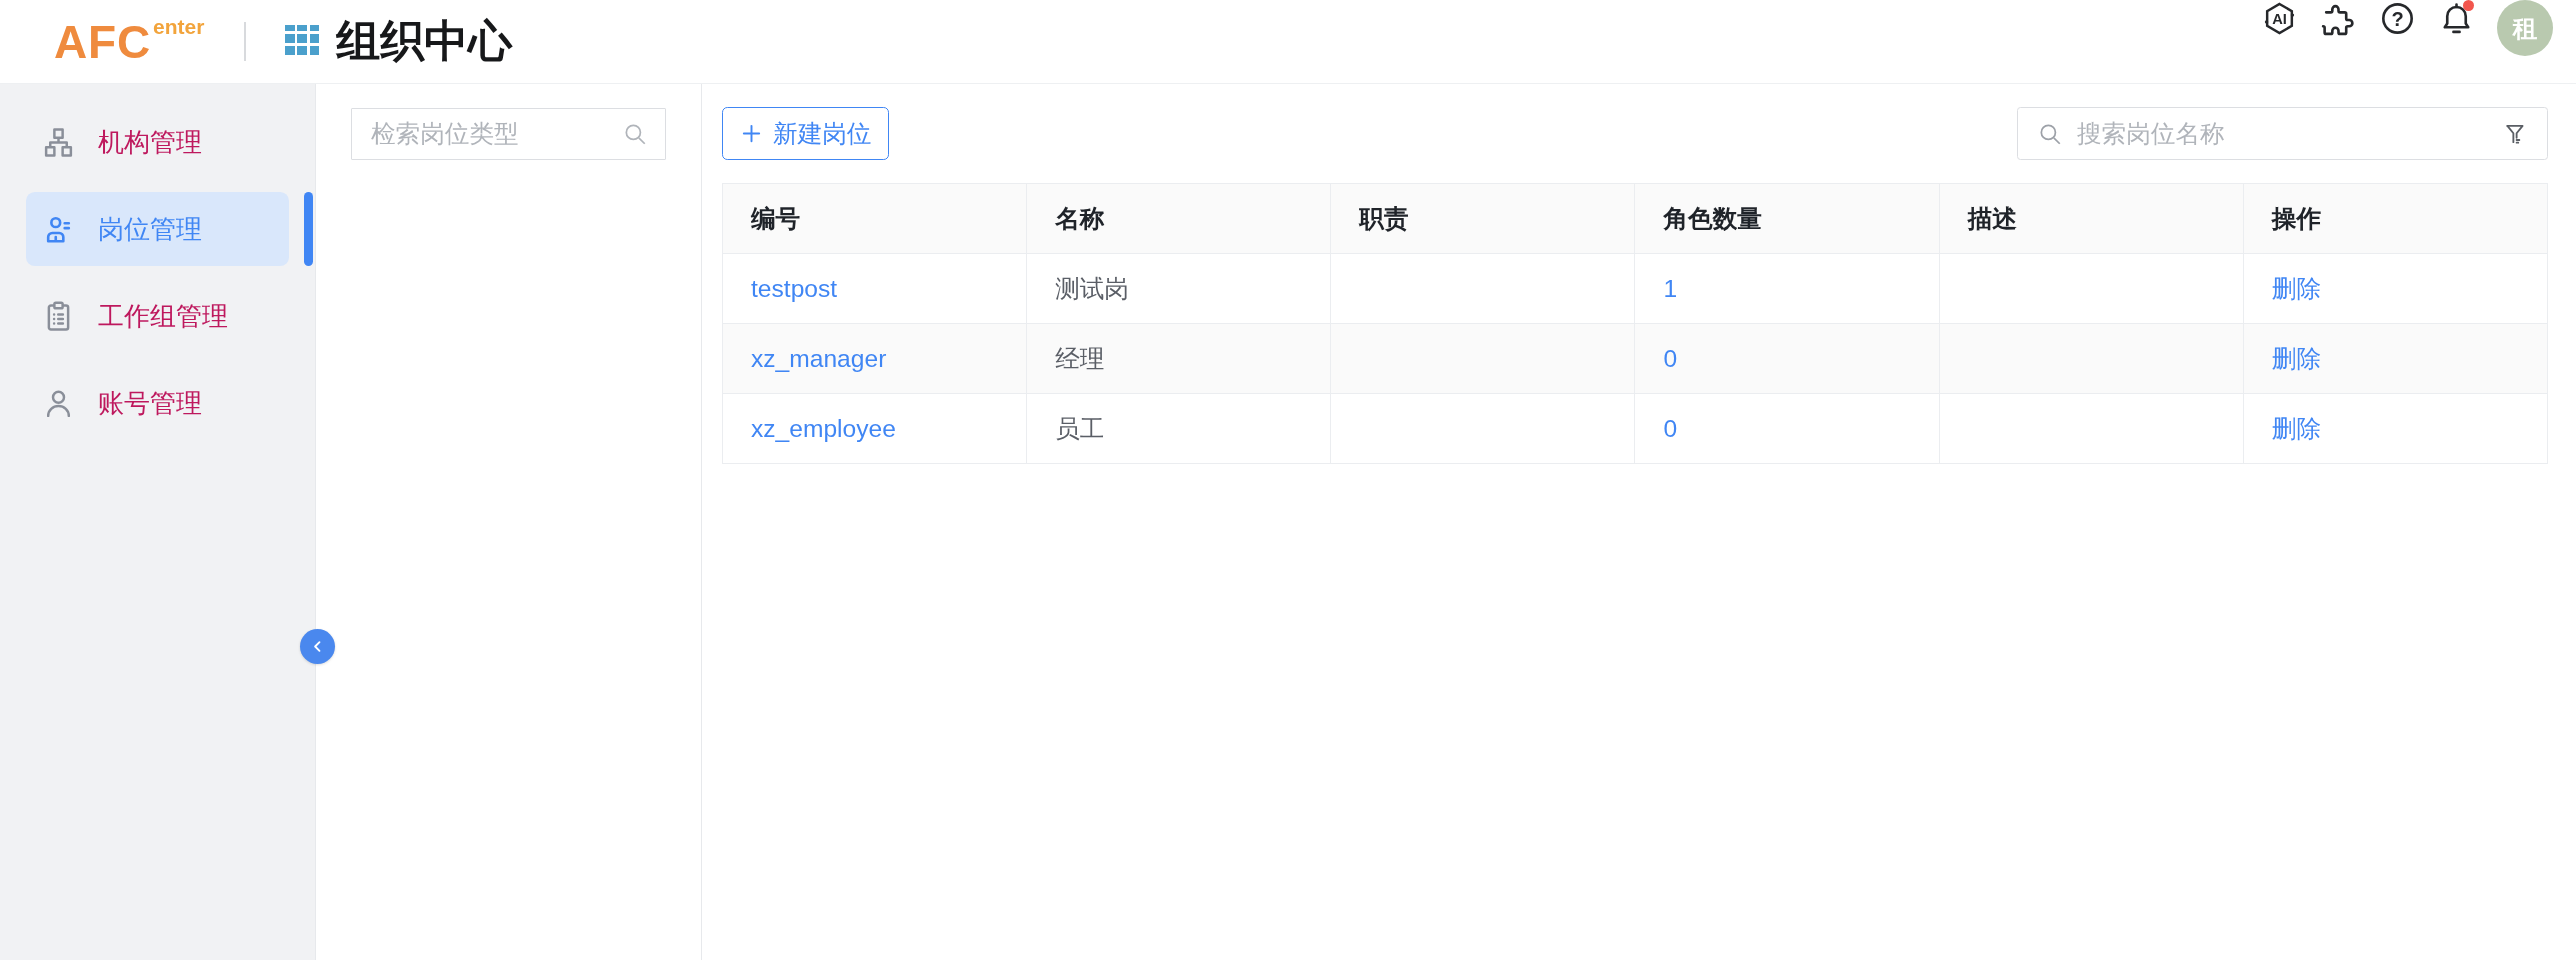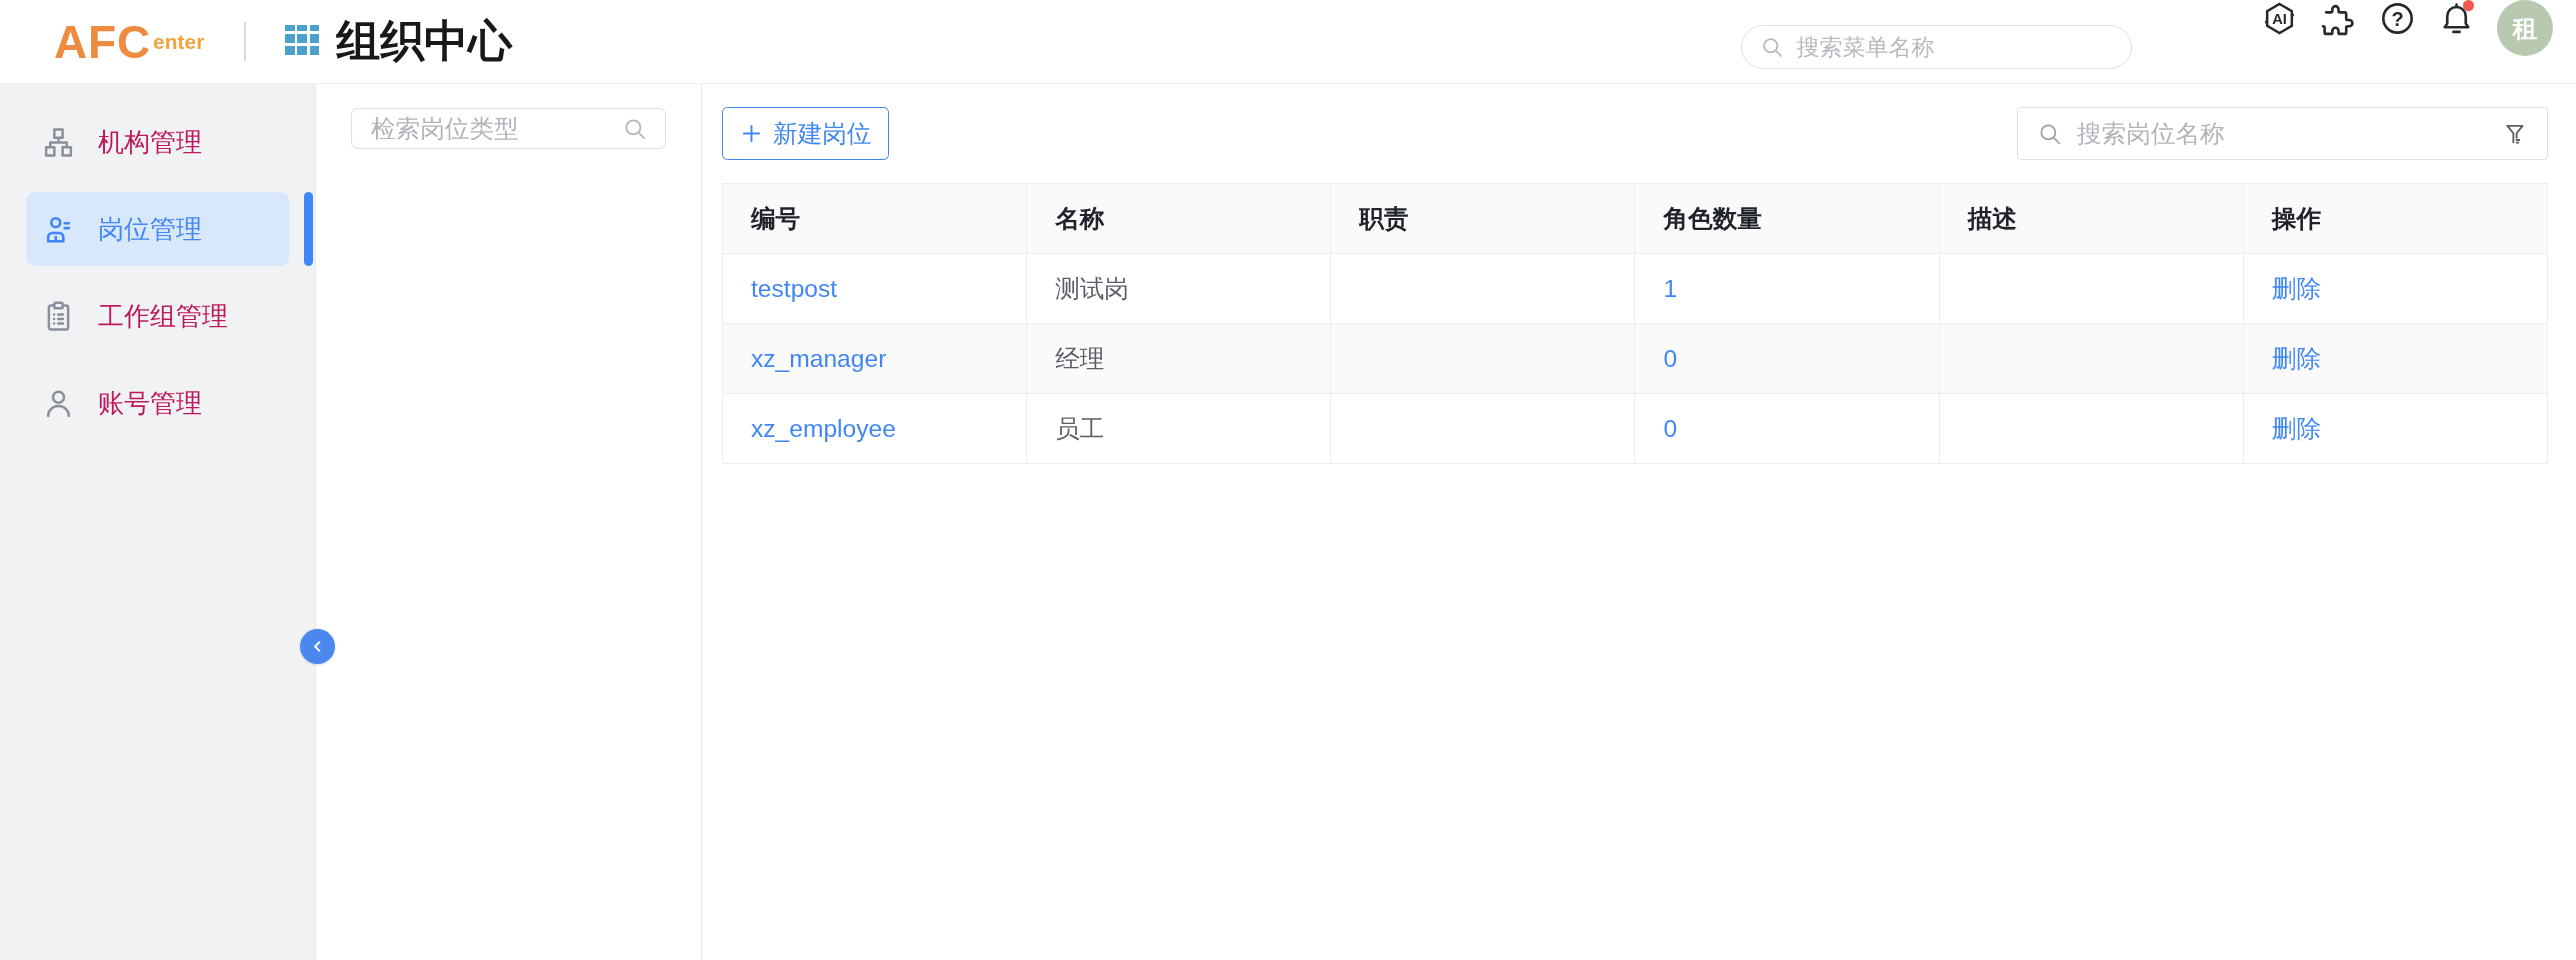--- a/index.html
+++ b/index.html
@@ -2,21 +2,21 @@
 <html style="font-size:14px"><head>
 <meta charset="utf-8">
 <style>
   * { margin:0; padding:0; box-sizing:border-box; }
   html,body { width:2576px; height:961px; overflow:hidden;
     font-family:"Liberation Sans","DejaVu Sans",sans-serif; background:#fff; color:#1f2329; }
 
   
   .header { position:relative; height:84px; background:#fff; border-bottom:0.9px solid #eef0f2;
     display:flex; align-items:center; }
-  .logo { display:flex; align-items:center; margin-left:54px; }
+  .logo { display:flex; align-items:flex-start; margin-left:54px; }
   .logo-main { font-size:46px; font-weight:bold; color:#ef8b3e; letter-spacing:0.9px; }
   .logo-sub { font-size:21px; font-weight:bold; color:#f2a43c; margin-left:1.8px; }
   .header-divider { width:1.8px; height:39px; background:#d8dadd; margin:0 39px 0 40px; }
   .grid-icon { width:35px; height:33px; display:grid; grid-template-columns:repeat(3,9.6px);
     grid-template-rows:6.1px 9.6px 9.6px; gap:2.6px; margin-right:16px; }
   .grid-icon span { background:#4ba0cc; }
   .app-title { font-size:44px; font-weight:bold; color:#17181a; }
 
   .header-search { position:absolute; left:1741px; top:25.4px; width:391px; height:44px;
     border:0.9px solid #dfe1e5; border-radius:22px; display:flex; align-items:center; padding:0 17.5px; background:#fff; }
@@ -42,21 +42,21 @@
   .side-item.active { background:#d9e7fb; color:#4086f4; }
   .side-indicator { position:absolute; top:108px; right:1.8px; width:8.8px; height:74px; border-radius:5.3px; background:#4086f4; }
 
   
   .collapse-toggle { position:absolute; left:300px; top:629px; width:35px; height:35px; border-radius:50%;
     background:#4a88ee; display:flex; align-items:center; justify-content:center; cursor:pointer; z-index:5;
     box-shadow:0 0.9px 2.6px rgba(0,0,0,.15); }
 
   
   .panel { position:relative; width:386px; flex:none; background:#fff; border-right:1.8px solid #e7e9ec; padding:24px 35px 0 35px; }
-  .panel-search { height:41px; border:0.9px solid #dcdee2; border-radius:7px; display:flex; align-items:center; padding:0 17.5px 0 19px; }
+  .panel-search { height:52px; border:0.9px solid #dcdee2; border-radius:1px; display:flex; align-items:center; padding:0 17.5px 0 19px; }
   .panel-search input { border:none; outline:none; flex:1; font-size:24.6px; color:#333; font-family:inherit; background:transparent; min-width:0; }
   .panel-search input::placeholder { color:#b0b4ba; }
   .panel-list { margin-top:22px; }
   .panel-item { height:56px; display:flex; align-items:center; padding-left:48px; font-size:25.4px; color:#3a3d42; cursor:pointer; }
   .panel-item.active { background:#dde8f5; color:#4086f4; }
 
   
   .main { flex:1; background:#fff; padding:23px 28px 8px 20px; }
   .toolbar { display:flex; justify-content:space-between; align-items:center; }
   .new-btn { width:167px; height:53px; background:#fff; border:1.8px solid #4086f4; border-radius:5.3px;
@@ -92,27 +92,20 @@
       <span></span>
       <span></span>
       <span></span>
       <span></span>
       <span></span>
       <span></span>
       <span></span>
   </div>
   <div class="app-title">组织中心</div>
 
-  <div class="header-search">
-    <svg width="24.6" height="24.6" viewBox="0 0 24 24" fill="none" stroke="#b6bac0" stroke-width="1.8">
-      <circle cx="10.5" cy="10.5" r="6.5"></circle>
-        <line x1="15.5" y1="15.5" x2="21" y2="21"></line>
-    </svg>
-    <input type="text" placeholder="搜索菜单名称" style="">
-  </div>
 
   <div class="header-icons">
     <div class="hicon">
       <svg width="37" height="37" viewBox="0 0 24 24" fill="none" stroke="#26282b" stroke-width="1.6">
         <path d="M12 2.6l8 4.6v9.6l-8 4.6-8-4.6V7.2z"></path>
         <circle cx="3.6" cy="14.2" r="1.1" fill="#26282b" stroke="none"></circle>
         <circle cx="20.4" cy="9.8" r="1.1" fill="#26282b" stroke="none"></circle>
         <text x="12" y="15.6" text-anchor="middle" font-size="9.5" font-weight="bold" fill="#26282b" stroke="none" font-family="Liberation Sans,sans-serif">AI</text>
       </svg>
     </div>

